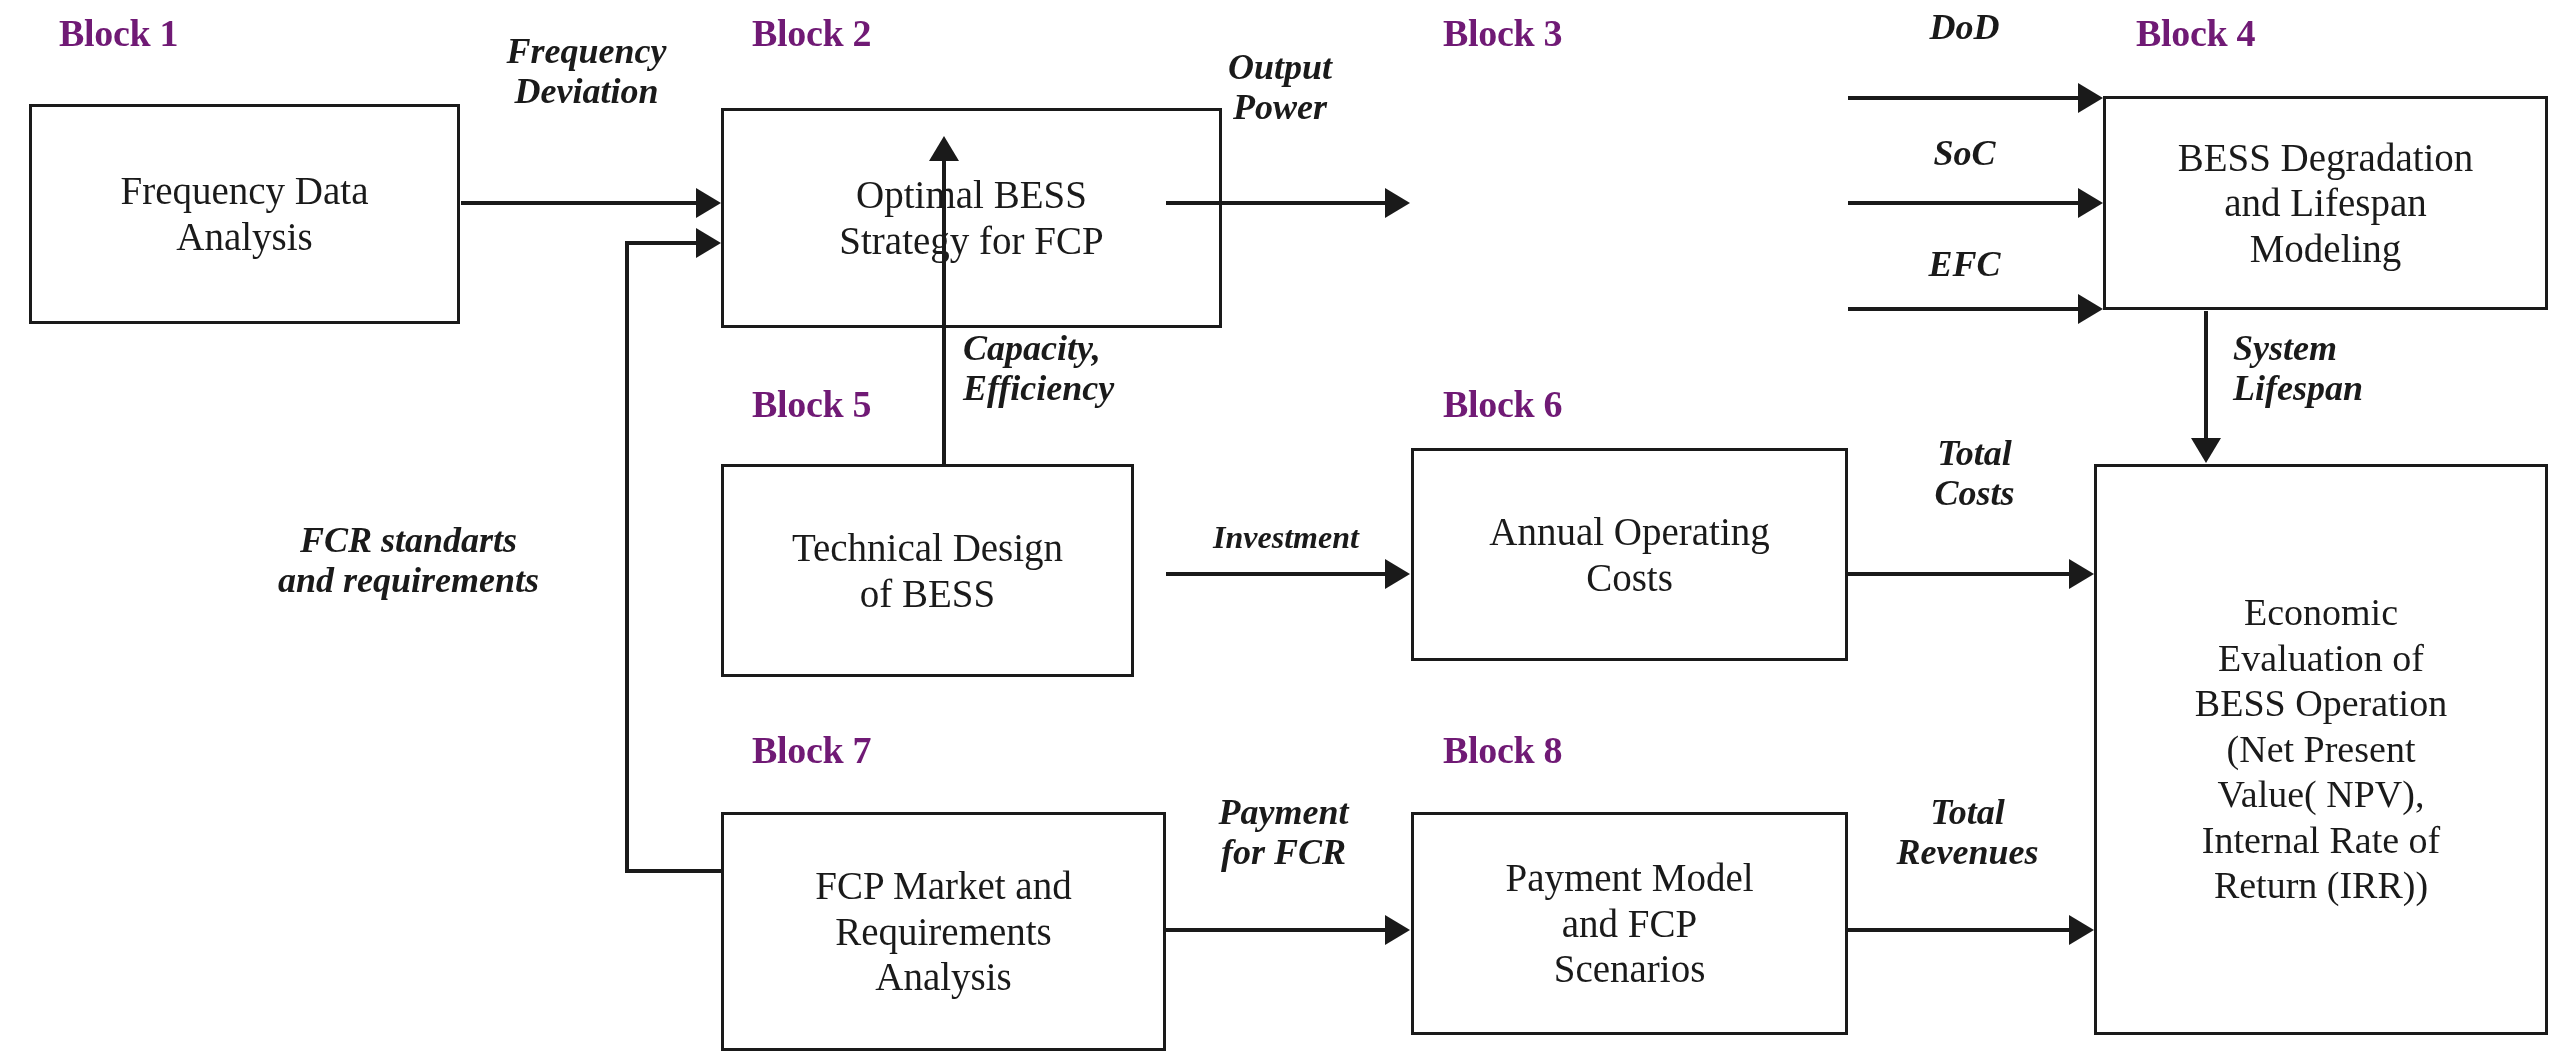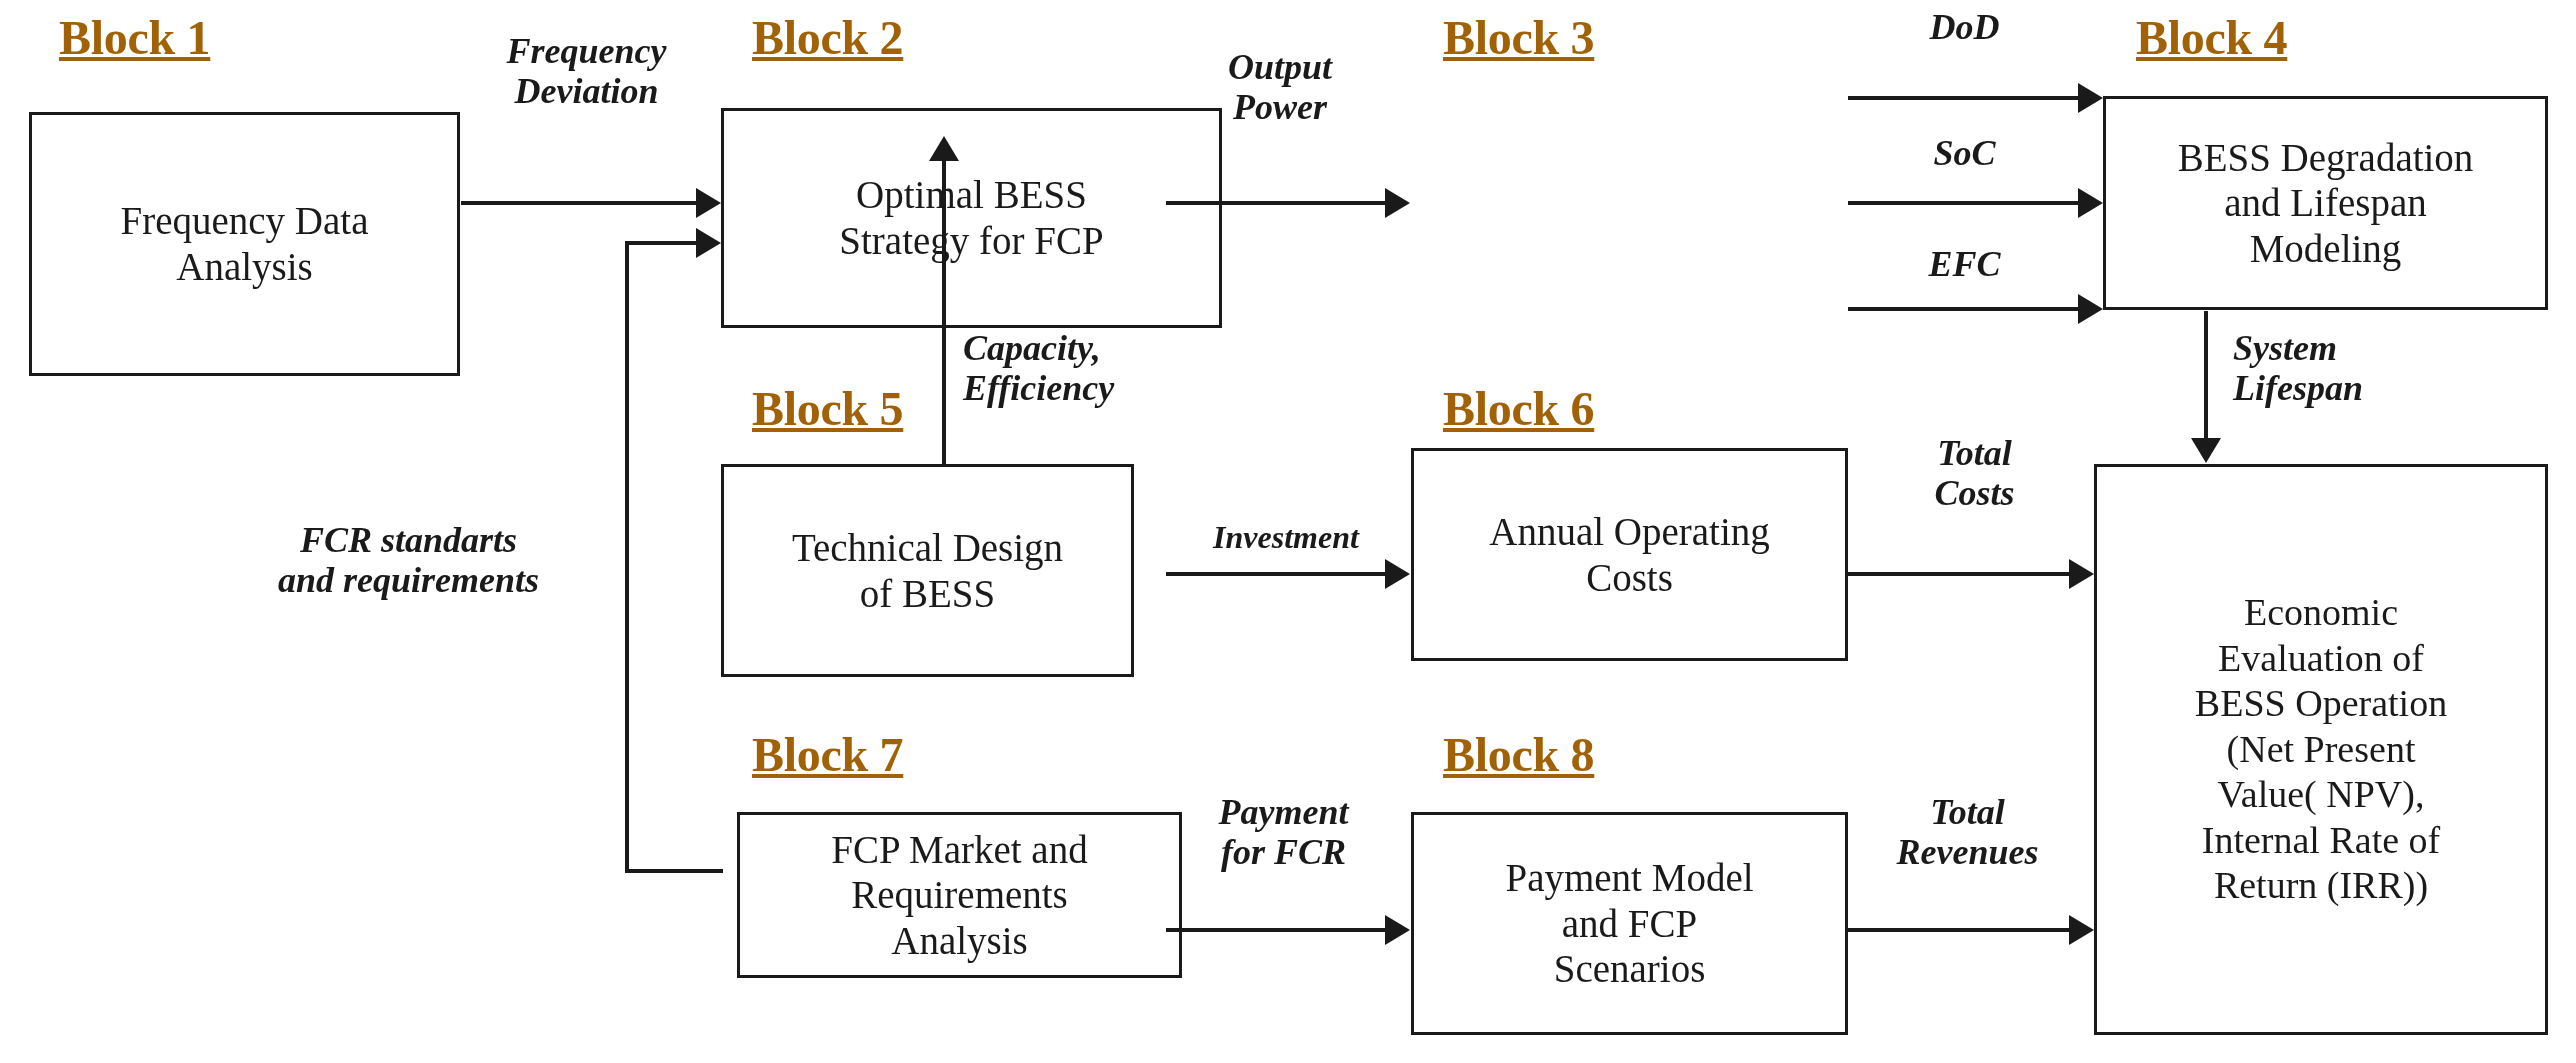--- a/index.html
+++ b/index.html
@@ -37,26 +37,25 @@
   }
   .block-text.big {
     font-size: 38px;
     line-height: 1.20;
   }
   
   .block-caption {
     position: absolute;
     font-family: "Liberation Serif", "DejaVu Serif", serif;
     font-weight: bold;
-    font-size: 48px;
+    font-size: 38px;
     letter-spacing: -0.3px;
-    color: #a16207;
+    color: #701a75;
     white-space: nowrap;
     line-height: 1;
-    text-decoration: underline;
   }
   
   .edge-label {
     position: absolute;
     font-family: "Liberation Serif", "DejaVu Serif", serif;
     font-style: italic;
     font-weight: bold;
     font-size: 36px;
     line-height: 1.12;
     color: #1a1a1a;
@@ -110,21 +109,21 @@
 
   <div class="block-caption" style="left:59px; top:14px;">Block 1</div>
   <div class="block-caption" style="left:752px; top:14px;">Block 2</div>
   <div class="block-caption" style="left:1443px; top:14px;">Block 3</div>
   <div class="block-caption" style="left:2136px; top:14px;">Block 4</div>
   <div class="block-caption" style="left:752px; top:385px;">Block 5</div>
   <div class="block-caption" style="left:1443px; top:385px;">Block 6</div>
   <div class="block-caption" style="left:752px; top:731px;">Block 7</div>
   <div class="block-caption" style="left:1443px; top:731px;">Block 8</div>
 
-  <div class="block-box" style="left:29px; top:112px; width:431px; height:264px;">
+  <div class="block-box" style="left:29px; top:104px; width:431px; height:220px;">
     <span class="block-text">Frequency Data
 Analysis</span>
   </div>
 
   <div class="block-box" style="left:721px; top:108px; width:501px; height:220px;">
     <span class="block-text">Optimal BESS
 Strategy for FCP</span>
   </div>
 
 
@@ -137,21 +136,21 @@
   <div class="block-box" style="left:721px; top:464px; width:413px; height:213px;">
     <span class="block-text">Technical Design
 of BESS</span>
   </div>
 
   <div class="block-box" style="left:1411px; top:448px; width:437px; height:213px;">
     <span class="block-text">Annual Operating
 Costs</span>
   </div>
 
-  <div class="block-box" style="left:721px; top:812px; width:445px; height:166px;margin-left:16px;">
+  <div class="block-box" style="left:721px; top:812px; width:445px; height:239px;">
     <span class="block-text">FCP Market and
 Requirements
 Analysis</span>
   </div>
 
   <div class="block-box" style="left:1411px; top:812px; width:437px; height:223px;">
     <span class="block-text">Payment Model
 and FCP
 Scenarios</span>
   </div>

